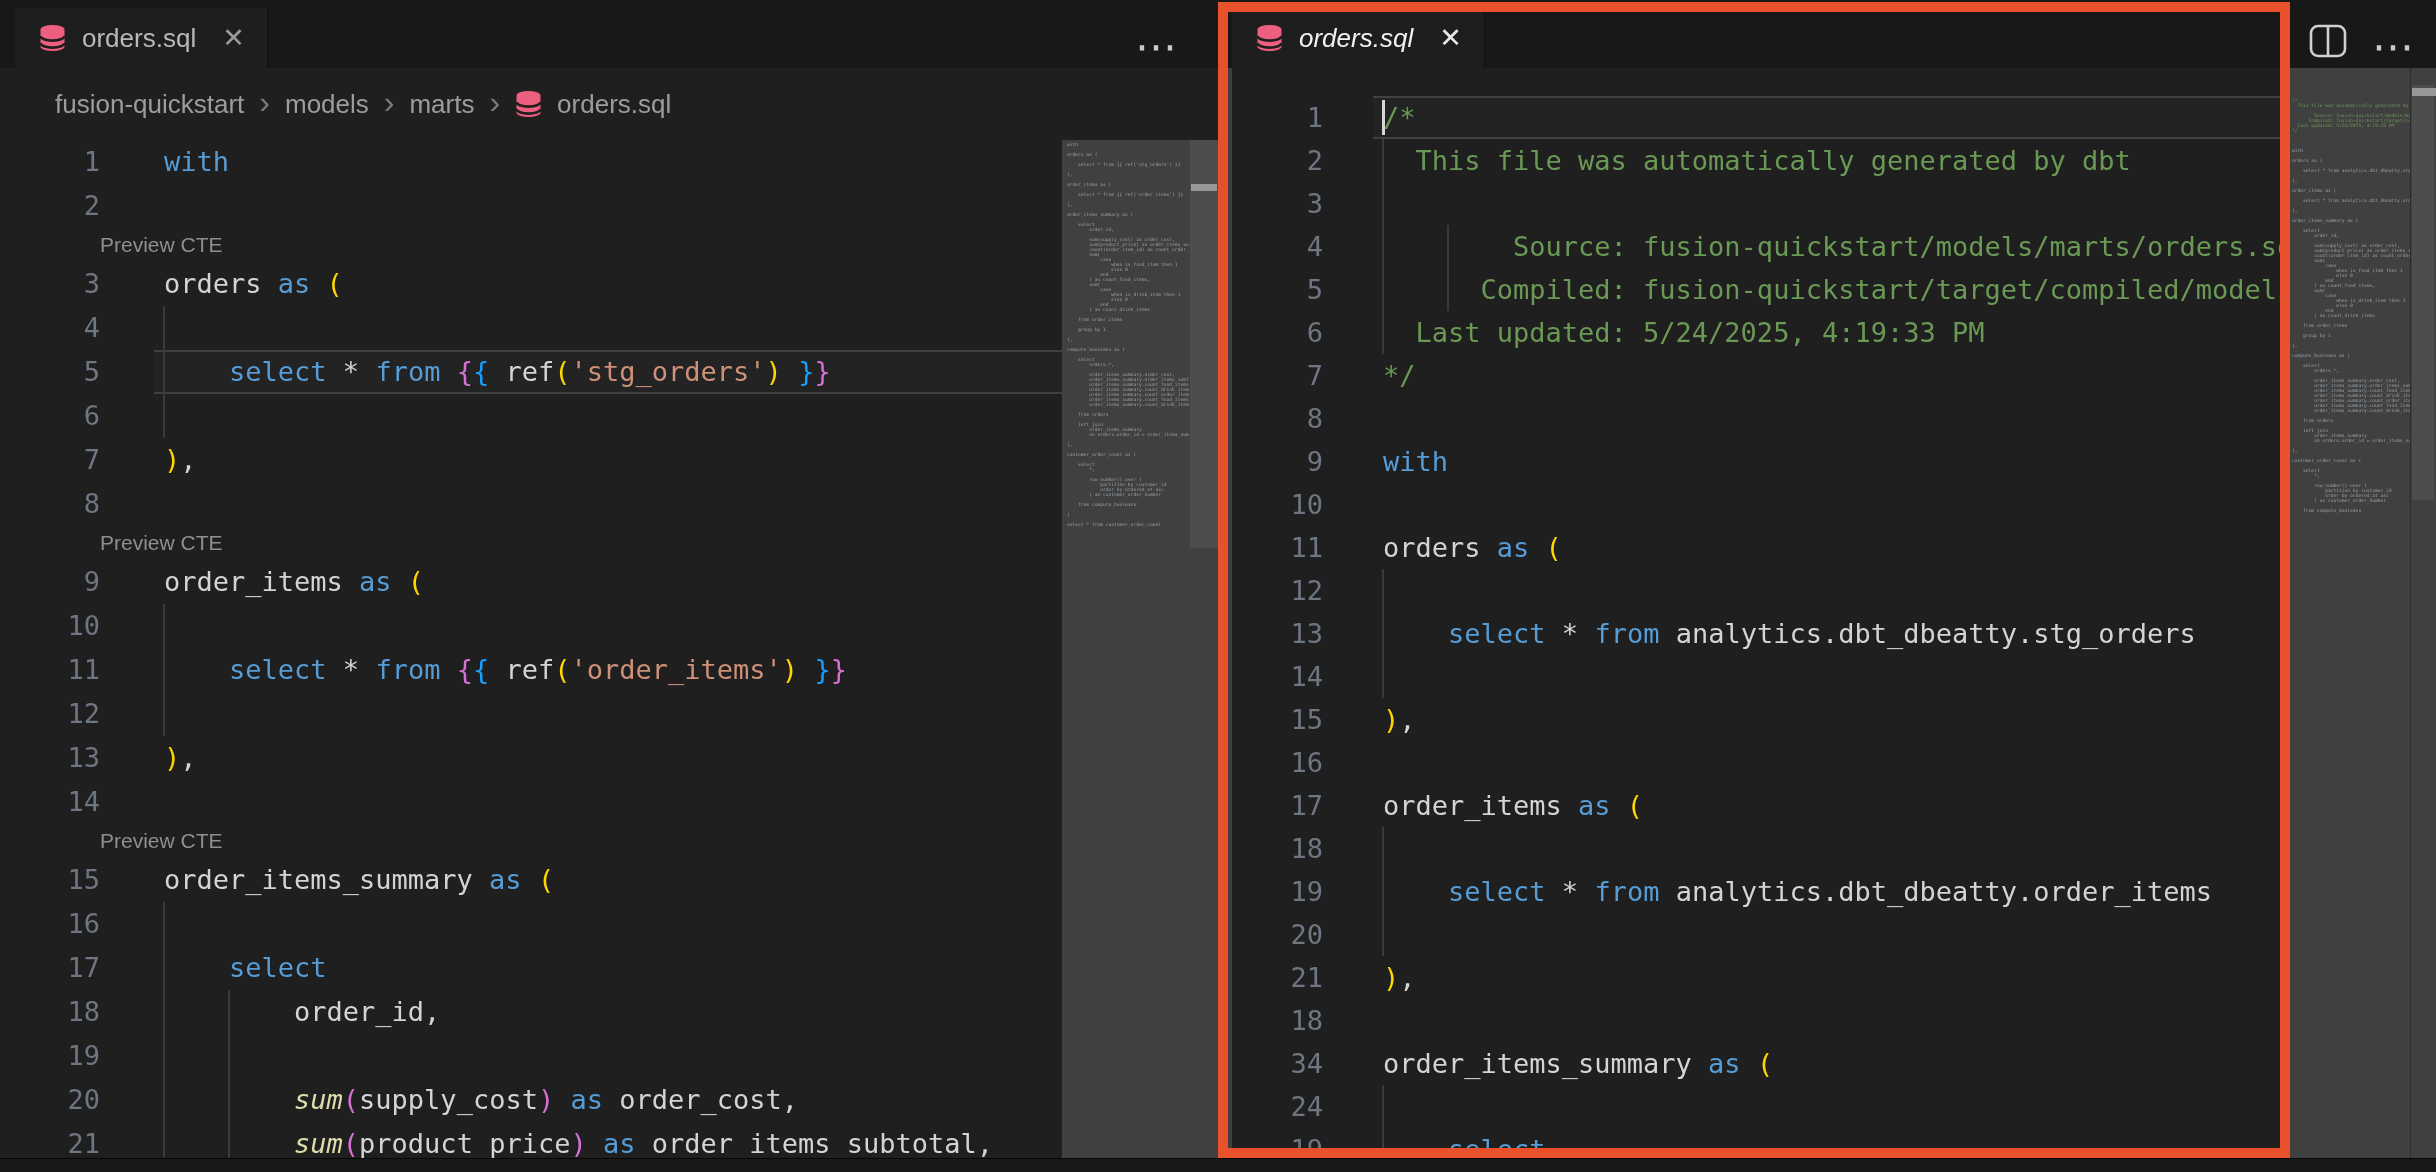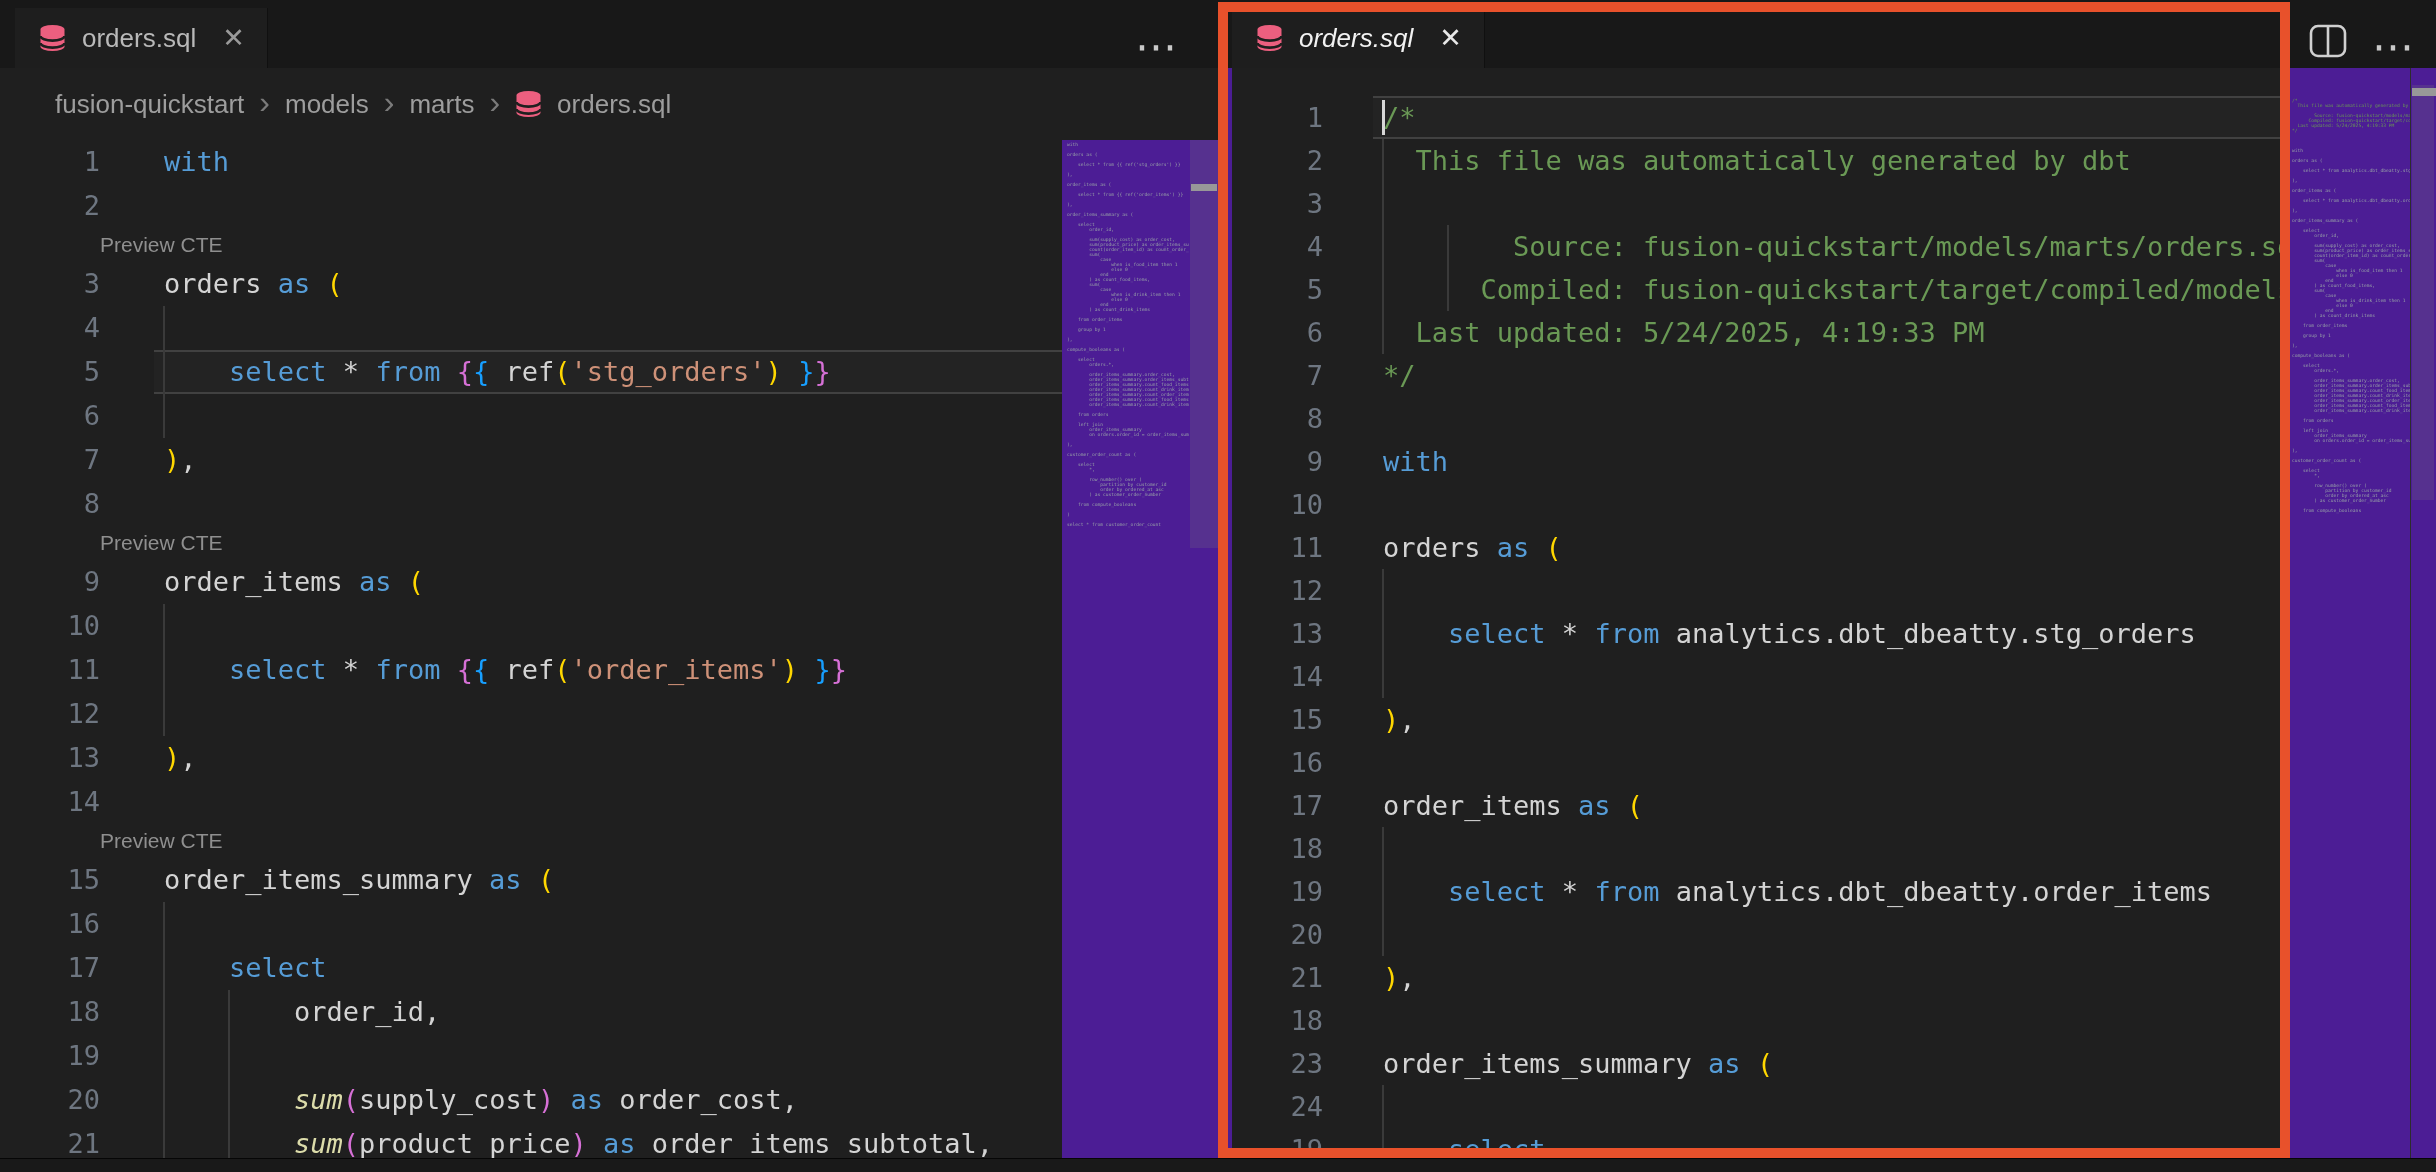--- a/index.html
+++ b/index.html
@@ -1,16 +1,16 @@
 <!DOCTYPE html>
 <html><head>
 <meta charset="utf-8">
 <style>
   html,body{margin:0;padding:0;background:#141414;}
-  #stage{position:relative;width:2436px;height:1172px;background:#4c1d95;overflow:hidden;
+  #stage{position:relative;width:2436px;height:1172px;background:#404040;overflow:hidden;
          font-family:"Liberation Sans",sans-serif;}
   
   .tabbar{position:absolute;top:0;height:68px;background:#181818;}
   #tabbar-left{left:0;width:1218px;}
   #tabbar-right{left:1218px;width:1218px;}
   .tab{position:absolute;top:8px;height:60px;background:#1e1e1e;display:flex;align-items:center;
        gap:16px;padding:0 22px 0 24px;box-sizing:border-box;border-right:1px solid #101010;}
   .tab .label{font-size:26px;color:#b9b9b9;}
   .tab.focused .label{color:#f2f2f2;font-style:italic;}
   .tab .close{font-size:27px;color:#9a9a9a;margin-left:10px;cursor:pointer;}
@@ -390,21 +390,21 @@
       </div>
       <div class="row">
         <span class="ln">21</span>
         <span class="code"><span class="b1">)</span><span class="id">,</span></span>
       </div>
       <div class="row">
         <span class="ln">18</span>
         <span class="code"></span>
       </div>
       <div class="row">
-        <span class="ln">23</span>
+        <span class="ln">34</span>
         <span class="code"><span class="id">order_items_summary </span><span class="kw">as</span><span class="pl"> </span><span class="b1">(</span></span>
       </div>
       <div class="row">
         <span class="guide" style="left: 150px;"></span>
         <span class="ln">24</span>
         <span class="code"></span>
       </div>
       <div class="row">
         <span class="guide" style="left: 150px;"></span>
         <span class="ln">19</span>

